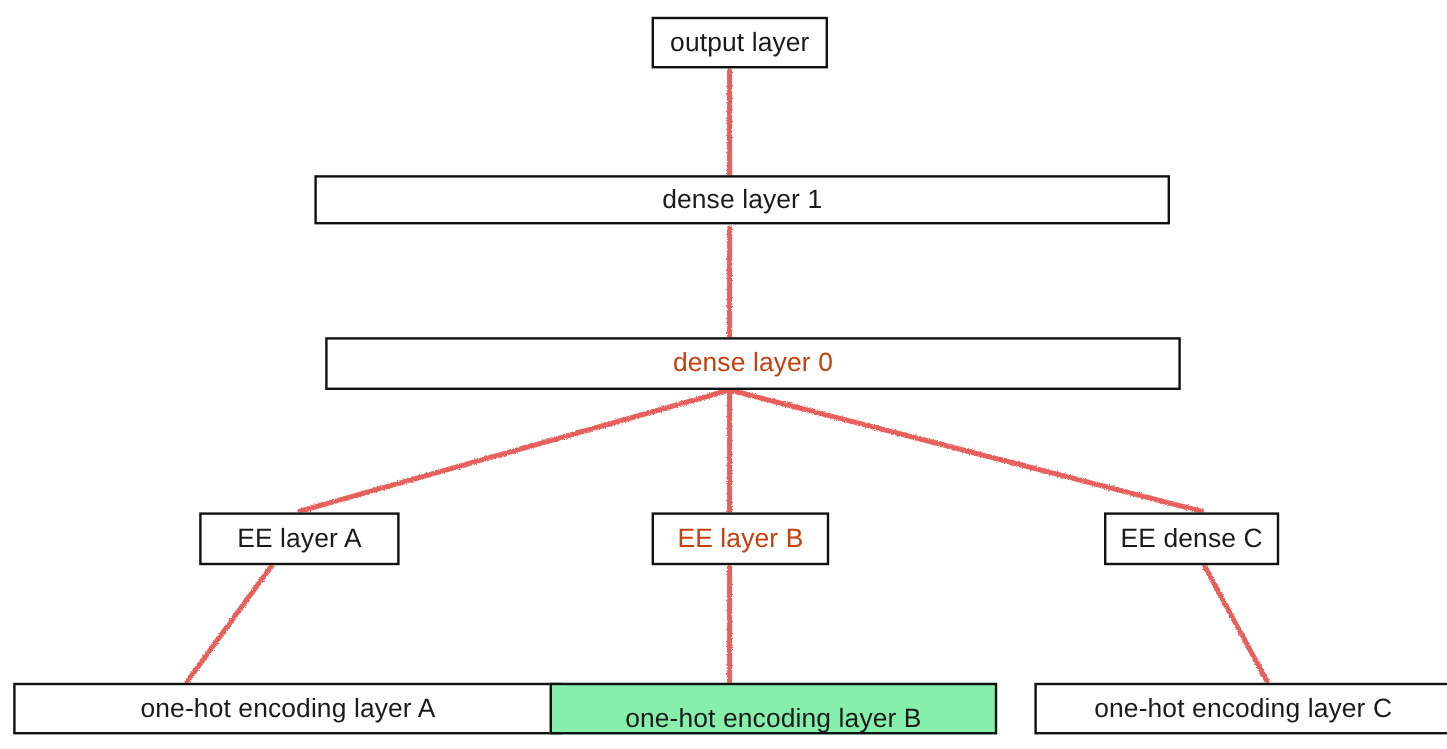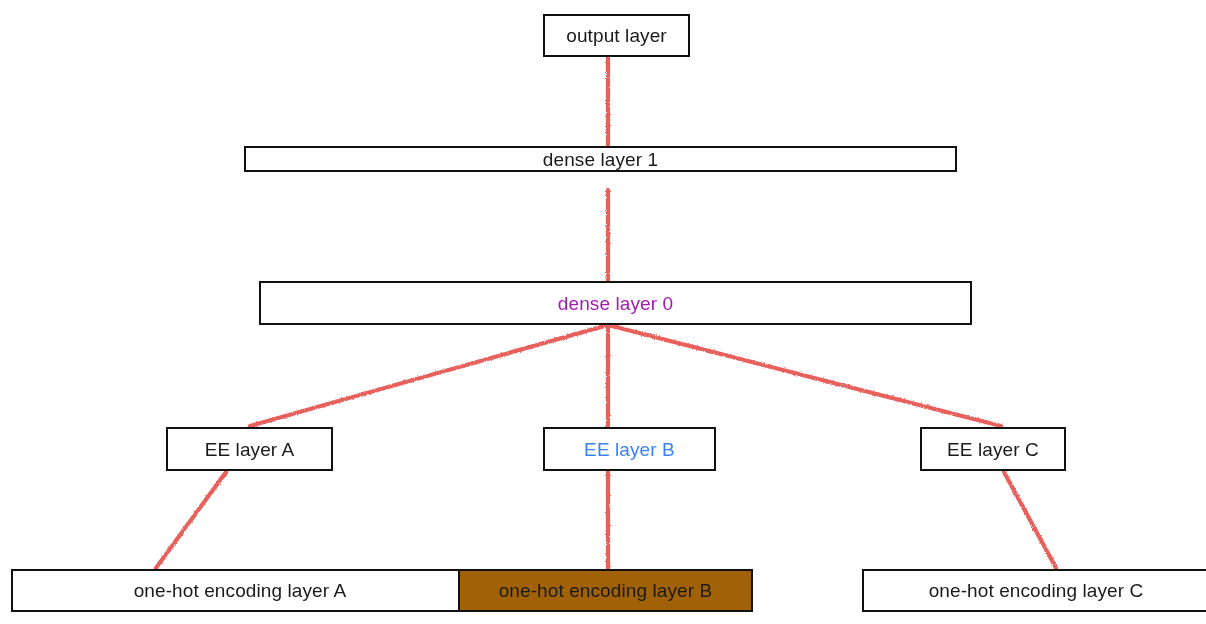--- a/index.html
+++ b/index.html
@@ -30,21 +30,21 @@
   .node {
     position: absolute;
     z-index: 2;
     box-sizing: border-box;
     background: #ffffff;
     border: 2px solid #111111;
     display: flex;
     align-items: center;
     justify-content: center;
     color: #1a1a1a;
-    font-size: 19px;
+    font-size: 22px;
     line-height: 1;
     letter-spacing: 0.1px;
     white-space: nowrap;
   }
   .node .node-label {
     display: block;
     transform: translateY(-0.5px);
   }
 </style>
 </head>
@@ -68,39 +68,39 @@
         <line x1="156" y1="568" x2="226" y2="472" stroke="#e8605c" stroke-width="4.2"></line>
         <line x1="608" y1="568" x2="608" y2="472" stroke="#e8605c" stroke-width="4.2"></line>
         <line x1="1056" y1="568" x2="1004" y2="472" stroke="#e8605c" stroke-width="4.2"></line>
       </g>
   </svg>
 
   <div id="node-layer">
       <div class="node" style="left: 543px; top: 14px; width: 147px; height: 43px; border-color: rgb(17, 17, 17); background: rgb(255, 255, 255); color: rgb(26, 26, 26);">
         <span class="node-label">output layer</span>
       </div>
-      <div class="node" style="left: 244px; top: 146px; width: 713px; height: 26px; border-color: rgb(17, 17, 17); background: rgb(255, 255, 255); color: rgb(26, 26, 26); justify-content: center;">
+      <div class="node" style="left: 262px; top: 146px; width: 713px; height: 41px; border-color: rgb(17, 17, 17); background: rgb(255, 255, 255); color: rgb(26, 26, 26); justify-content: center;">
         <span class="node-label">dense layer 1</span>
       </div>
-      <div class="node" style="left: 259px; top: 281px; width: 713px; height: 44px; border-color: rgb(17, 17, 17); background: rgb(255, 255, 255); color: #a21caf;">
+      <div class="node" style="left: 271px; top: 281px; width: 713px; height: 44px; border-color: rgb(17, 17, 17); background: rgb(255, 255, 255); color: #c2410c;">
         <span class="node-label">dense layer 0</span>
       </div>
       <div class="node" style="left: 166px; top: 427px; width: 167px; height: 44px; border-color: rgb(17, 17, 17); background: rgb(255, 255, 255); color: rgb(26, 26, 26);">
         <span class="node-label">EE layer A</span>
       </div>
-      <div class="node" style="left: 543px; top: 427px; width: 173px; height: 44px; border-color: rgb(17, 17, 17); background: rgb(255, 255, 255); color: #3b82f6;">
+      <div class="node" style="left: 543px; top: 427px; width: 148px; height: 44px; border-color: rgb(17, 17, 17); background: rgb(255, 255, 255); color: #c2410c;">
         <span class="node-label">EE layer B</span>
       </div>
       <div class="node" style="left: 920px; top: 427px; width: 146px; height: 44px; border-color: rgb(17, 17, 17); background: rgb(255, 255, 255); color: rgb(26, 26, 26);">
-        <span class="node-label">EE layer C</span>
+        <span class="node-label">EE dense C</span>
       </div>
       <div class="node" style="left: 11px; top: 569px; width: 458px; height: 43px; border-color: rgb(17, 17, 17); background: rgb(255, 255, 255); color: rgb(26, 26, 26);">
         <span class="node-label">one-hot encoding layer A</span>
       </div>
-      <div class="node" style="left: 458px; top: 569px; width: 295px; height: 43px; border-color: rgb(17, 17, 17); background: #a16207; color: rgb(26, 26, 26);">
+      <div class="node" style="left: 458px; top: 569px; width: 373px; height: 43px; border-color: rgb(17, 17, 17); background: #86efac; color: rgb(26, 26, 26); align-items: flex-end;">
         <span class="node-label">one-hot encoding layer B</span>
       </div>
       <div class="node" style="left: 862px; top: 569px; width: 348px; height: 43px; border-color: rgb(17, 17, 17); background: rgb(255, 255, 255); color: rgb(26, 26, 26);">
         <span class="node-label">one-hot encoding layer C</span>
       </div>
     </div>
 
 </div>
 
 </body></html>

